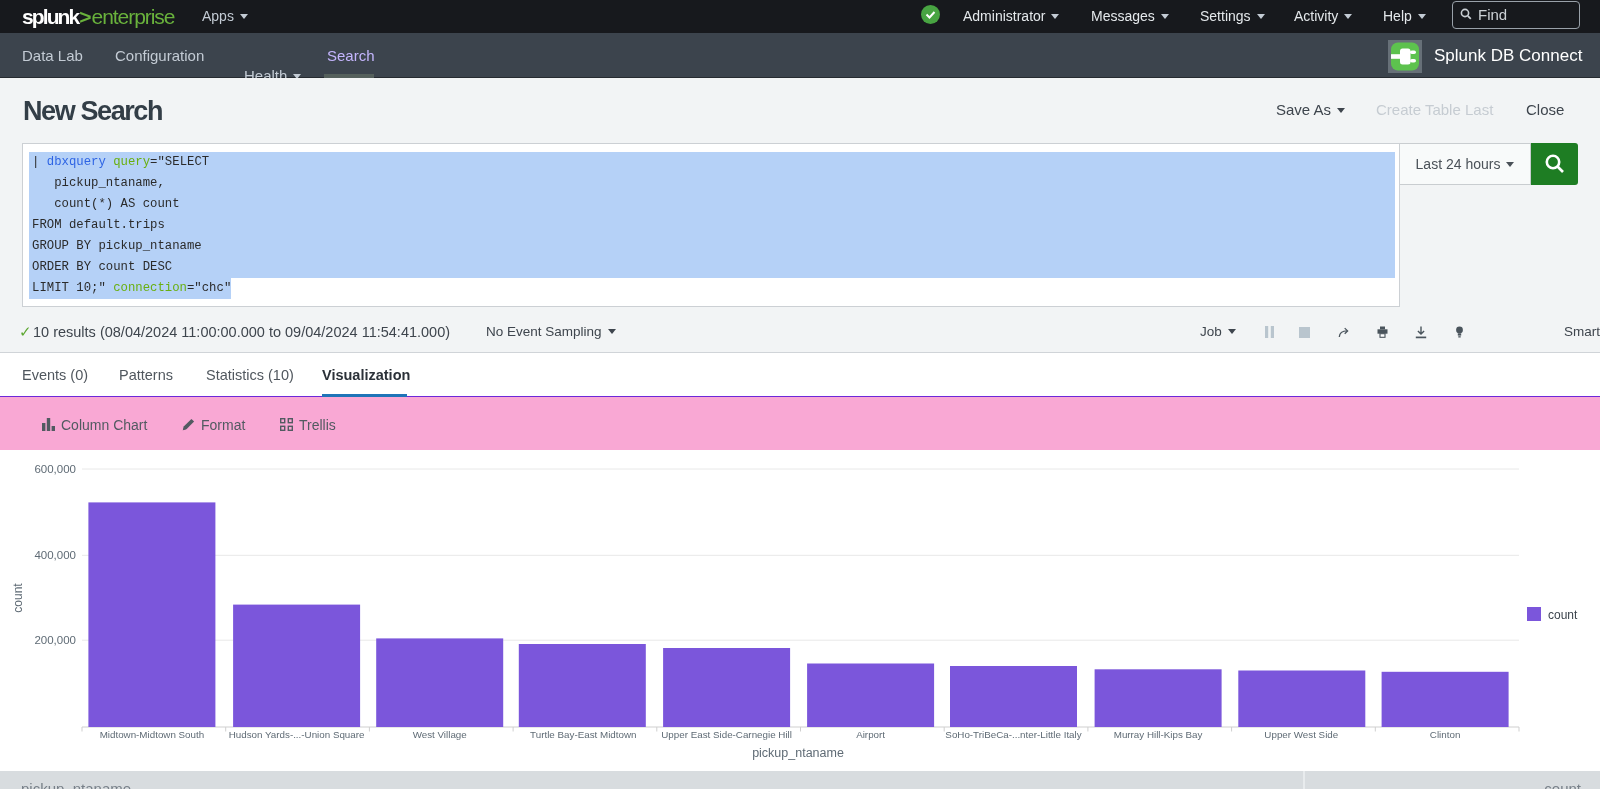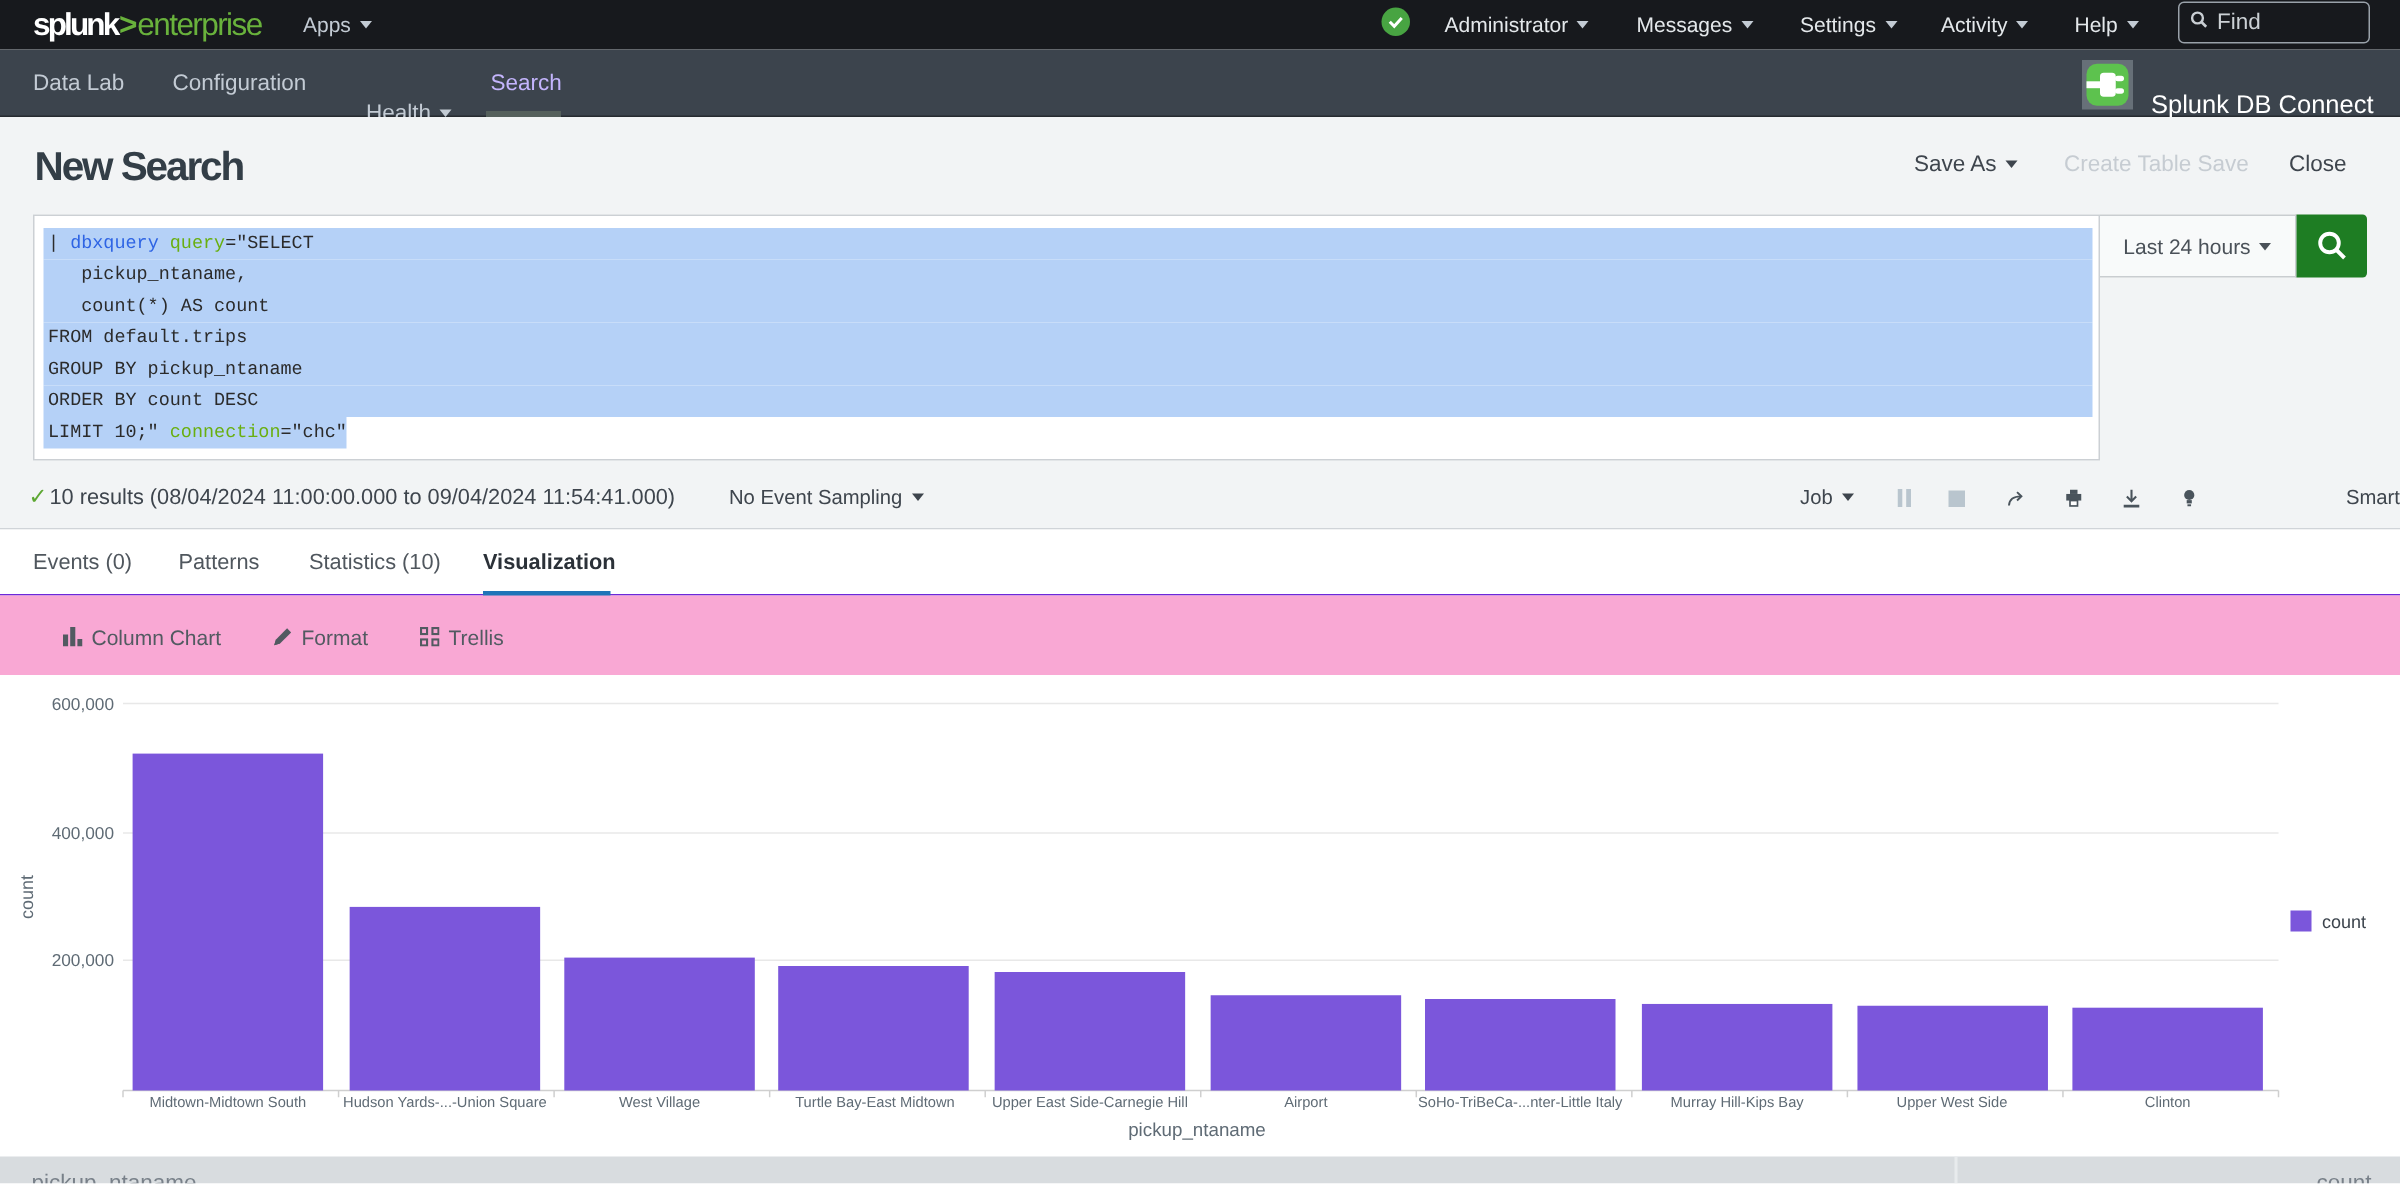--- a/index.html
+++ b/index.html
@@ -18,21 +18,21 @@
   #statusdot svg { position:absolute; left:3px; top:3px; }
   #findbox { position:absolute; left:1452px; top:1px; width:128px; height:28px; border:1.5px solid #99a1a9; border-radius:4px; color:#ccd1d5; font-size:15px; line-height:25px; }
   #findbox .mag { margin:0 6px 0 7px; }
 
   
   #appbar { position:absolute; left:0; top:33px; width:1600px; height:45px; background:#3c444d; border-bottom:1px solid #262b30; }
   .apptab { position:absolute; top:0; height:45px; line-height:45px; color:#c3cbd4; font-size:15px; }
   .apptab.active { color:#c4b5fd; font-weight:400; }
   #searchuline { position:absolute; left:324px; top:41px; width:50px; height:4px; background:#55605c; }
   #dbicon { position:absolute; left:1388px; top:7px; width:34px; height:33px; background:#677078; }
-  #dbtitle { position:absolute; left:1434px; top:14px; height:44px; line-height:45px; color:#fff; font-size:17px; font-weight:500; }
+  #dbtitle { position:absolute; left:1434px; top:0; height:44px; line-height:45px; color:#fff; font-size:17px; font-weight:500; }
 
   
   #pagearea { position:absolute; left:0; top:78px; width:1600px; height:275px; background:#f2f4f5; }
   #newsearch { position:absolute; left:23px; top:96px; font-size:27px; font-weight:700; letter-spacing:-1.4px; color:#333e47;text-align:right; }
   .hdrlink { position:absolute; top:101px; font-size:15px; color:#3e454d; }
   .hdrlink.dis { color:#c6ccd2; }
 
   
   #searchbox { position:absolute; left:22px; top:143px; width:1378px; height:164px; background:#fff; border:1px solid #ccd0d4; }
   #qwrap { position:absolute; left:9px; top:8px; font-family:"Liberation Mono", monospace; font-size:12.3px; line-height:21px; color:#2b2b2b; white-space:pre; }
@@ -100,21 +100,21 @@
       <rect x="22" y="10.5" width="6" height="3.6" rx="1.8" fill="#fff"></rect>
       <rect x="22" y="18.9" width="6" height="3.6" rx="1.8" fill="#fff"></rect>
     </svg>
   </div>
   <div id="dbtitle">Splunk DB Connect</div>
 </div>
 
 <div id="pagearea"></div>
 <div id="newsearch">New Search</div>
 <div class="hdrlink" style="left:1276px;">Save As<span class="caret" style="border-top-color:#3e454d;"></span></div>
-<div class="hdrlink dis" style="left:1376px;">Create Table Save</div>
+<div class="hdrlink dis" style="left:1376px;">Create Table Last</div>
 <div class="hdrlink" style="left:1526px;">Close</div>
 
 <div id="searchbox">
   <div id="qwrap"><span class="selline">| <span class="kwb">dbxquery</span> <span class="kwg">query</span>="SELECT</span><span class="selline">   pickup_ntaname,</span><span class="selline">   count(*) AS count</span><span class="selline">FROM default.trips</span><span class="selline">GROUP BY pickup_ntaname</span><span class="selline">ORDER BY count DESC</span><span class="selpart">LIMIT 10;" <span class="kwg">connection</span>="chc"</span></div>
 </div>
 <div id="timepicker">Last 24 hours<span class="caret" style="border-top-color:#4a5158;"></span></div>
 <div id="searchbtn">
   <svg width="47" height="42" viewBox="0 0 47 42">
       <circle cx="22" cy="19" r="6.2" stroke="#fff" stroke-width="2.6" fill="none"></circle>
       <path d="M26.5 23.5l5.5 5.5" stroke="#fff" stroke-width="2.6"></path>

